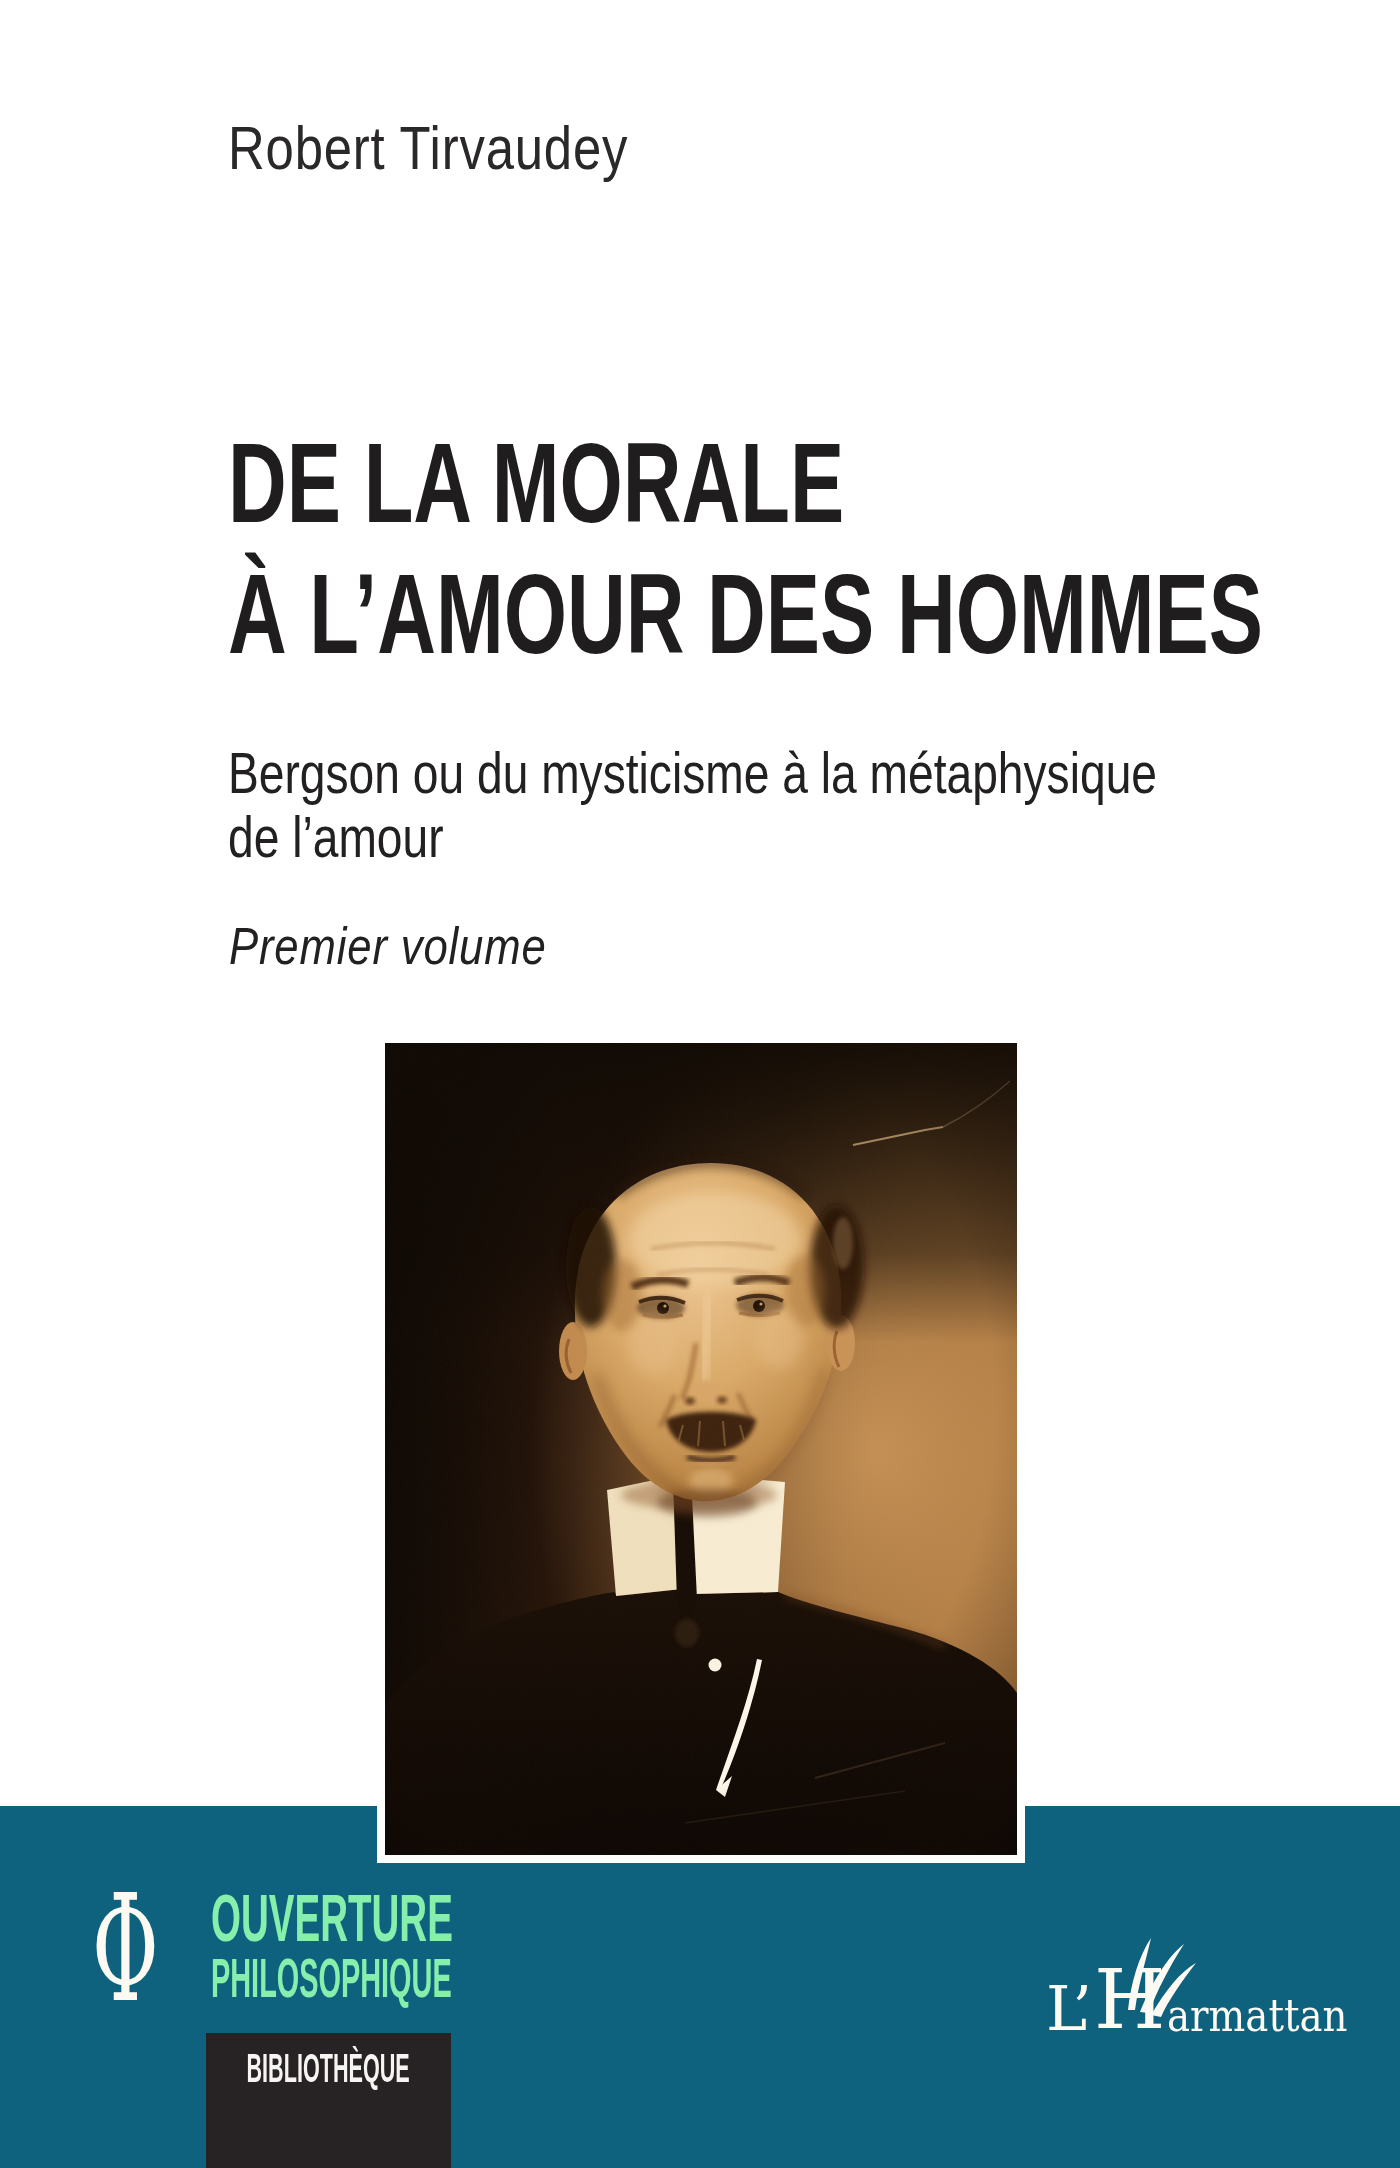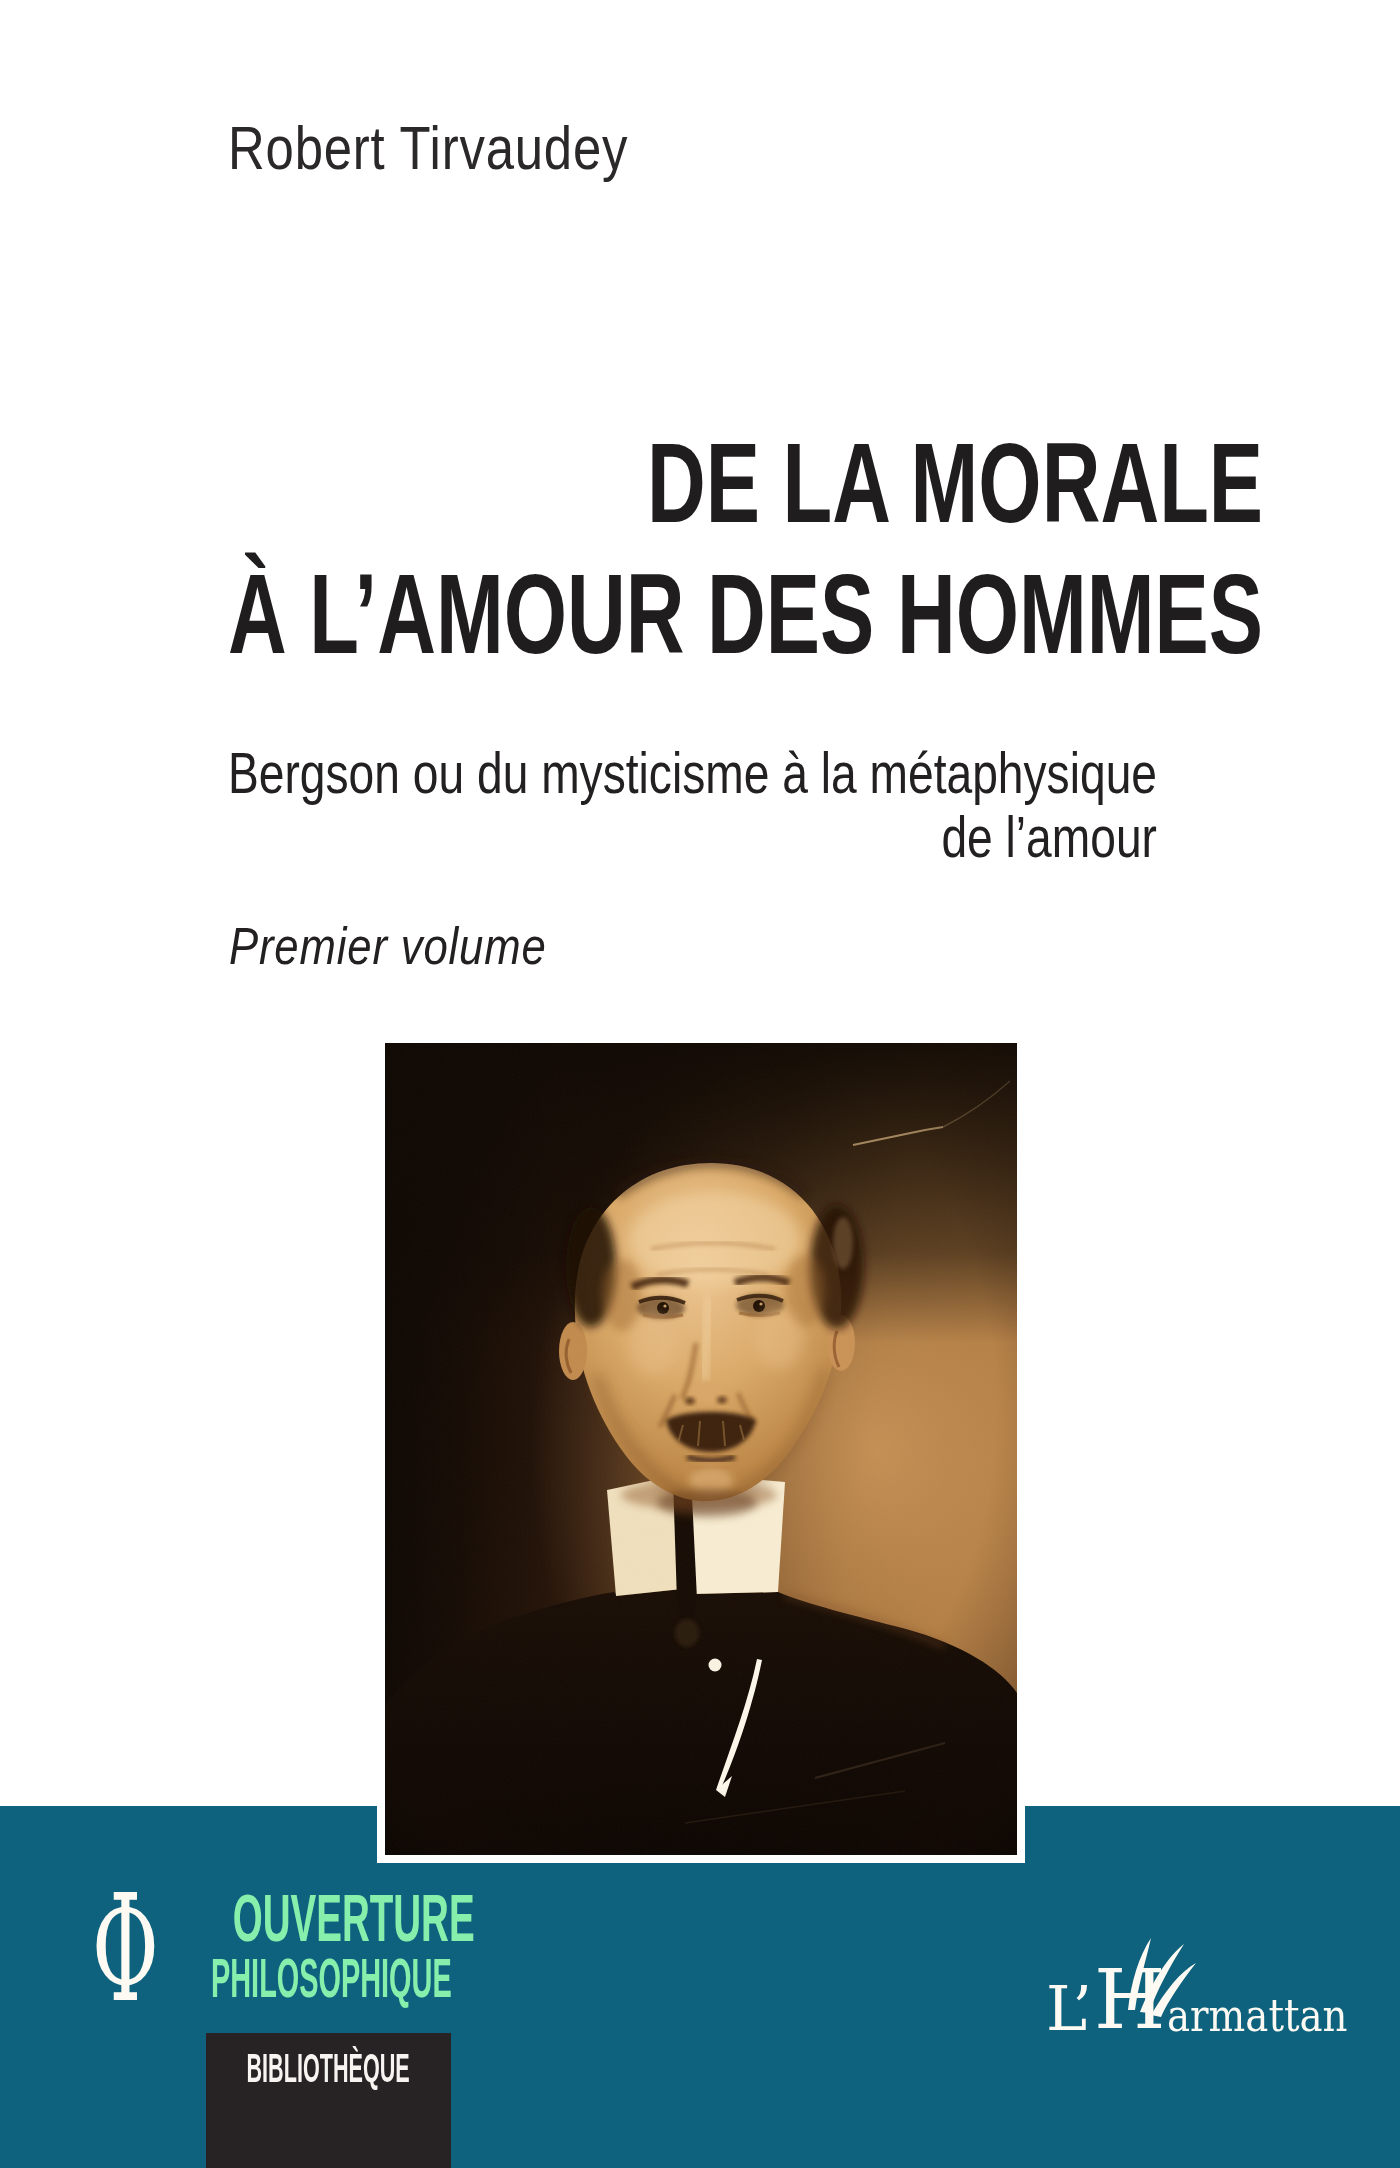--- a/index.html
+++ b/index.html
@@ -1,20 +1,19 @@
 <!DOCTYPE html>
 <html><head>
 <meta charset="utf-8">
 <style>
   html,body{margin:0;padding:0;background:#ffffff;}
   .cover{
     position:relative;width:1400px;height:2168px;margin:0 auto;
     background:#ffffff;overflow:hidden;
     font-family:"Liberation Sans","DejaVu Sans",sans-serif;
-    text-align:right;
   }
   
   .author{
     position:absolute;left:228px;top:112px;
     font-size:62px;font-weight:400;color:#2a2828;
     letter-spacing:1px;white-space:nowrap;
     transform:scaleX(.82);transform-origin:0 0;
   }
   .title{
     position:absolute;left:228px;top:418px;margin:0;

